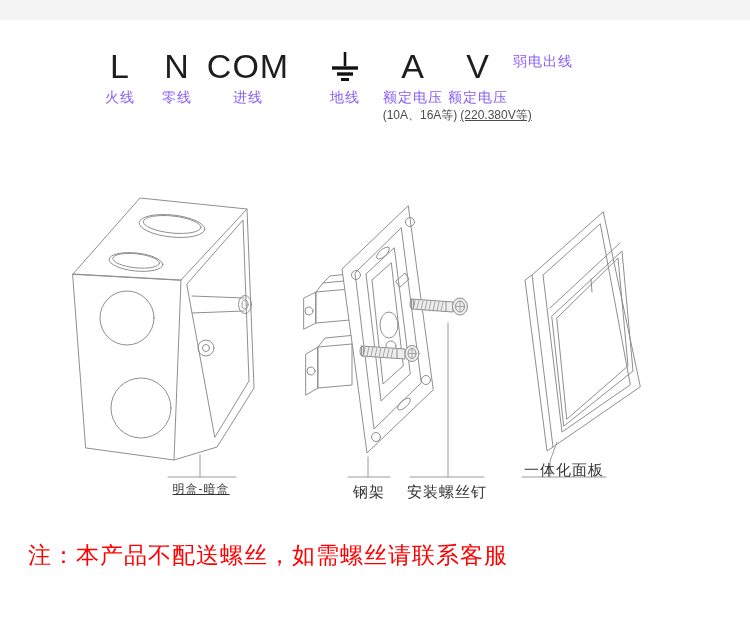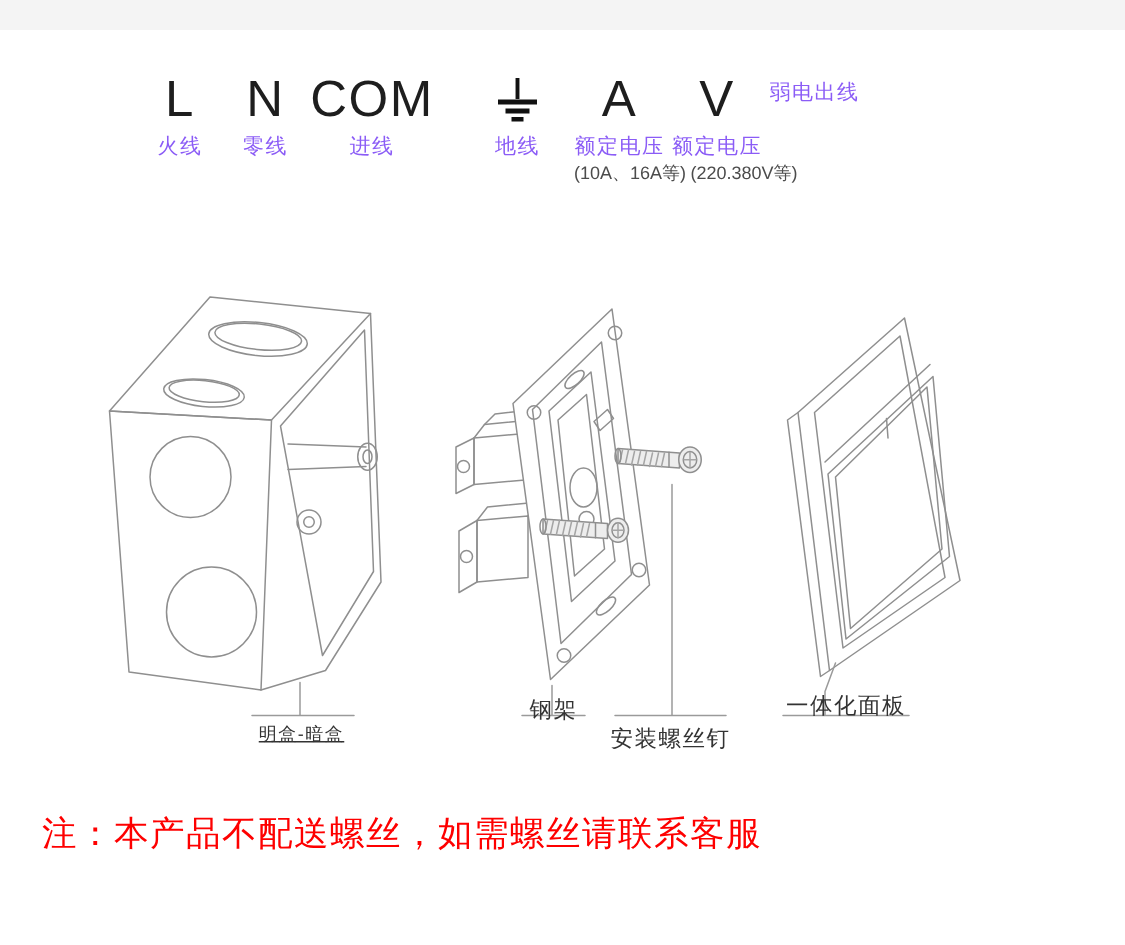--- a/index.html
+++ b/index.html
@@ -8,21 +8,21 @@
 
   .top-strip{position:absolute;left:0;top:0;width:750px;height:20px;background:#f4f4f4;}
 
   
   .legend-item{position:absolute;top:48px;transform:translateX(-50%);text-align:center;white-space:nowrap;}
   .legend-symbol{font-size:34px;line-height:36px;color:#1e1e1e;font-weight:500;letter-spacing:1px;}
   .legend-symbol-icon{height:36px;display:flex;align-items:center;justify-content:center;}
   .legend-label{font-size:14px;line-height:16px;color:#8b5cf6;margin-top:5px;letter-spacing:1px;}
   .legend-note{font-size:12px;line-height:13px;color:#4c4c4c;margin-top:4px;}
   .note-shift-a{transform:translateX(7px);}
-  .note-shift-v{transform:translateX(18px);}
+  .note-shift-v{transform:translateX(18px);text-decoration:underline;}
 
   
   #drawing{position:absolute;left:0;top:180px;}
   #drawing path, #drawing circle, #drawing ellipse, #drawing line{vector-effect:non-scaling-stroke;}
   .part-label{position:absolute;transform:translateX(-50%);white-space:nowrap;color:#333333;}
   .part-label.big{font-size:12px;letter-spacing:1px;text-decoration:underline;}
   .part-label.small{font-size:15px;letter-spacing:1px;}
 
   .footer-note{position:absolute;left:28px;top:540px;font-size:23px;letter-spacing:1px;color:#fe0000;white-space:nowrap;}
 </style>
@@ -152,19 +152,19 @@
 
     <g stroke="#9a9a9a">
       <path d="M200,275 L200,297 M168,297 L236,297"></path>
       <path d="M368,277 L368,297 M348,297 L390,297"></path>
       <path d="M448,143 L448,297 M410,297 L484,297"></path>
       <path d="M557,262 L550,281 L550,297 M522,297 L606,297"></path>
     </g>
   </svg>
 
   <div class="part-label big" style="left:201px;top:481px">明盒-暗盒</div>
-  <div class="part-label small" style="left:369px;top:464px">钢架</div>
+  <div class="part-label small" style="left:369px;top:483px">钢架</div>
   <div class="part-label small" style="left:447px;top:483px">安装螺丝钉</div>
   <div class="part-label small" style="left:564px;top:461px">一体化面板</div>
 
   <div class="footer-note">注：本产品不配送螺丝，如需螺丝请联系客服</div>
 
 </div>
 
 </body></html>

